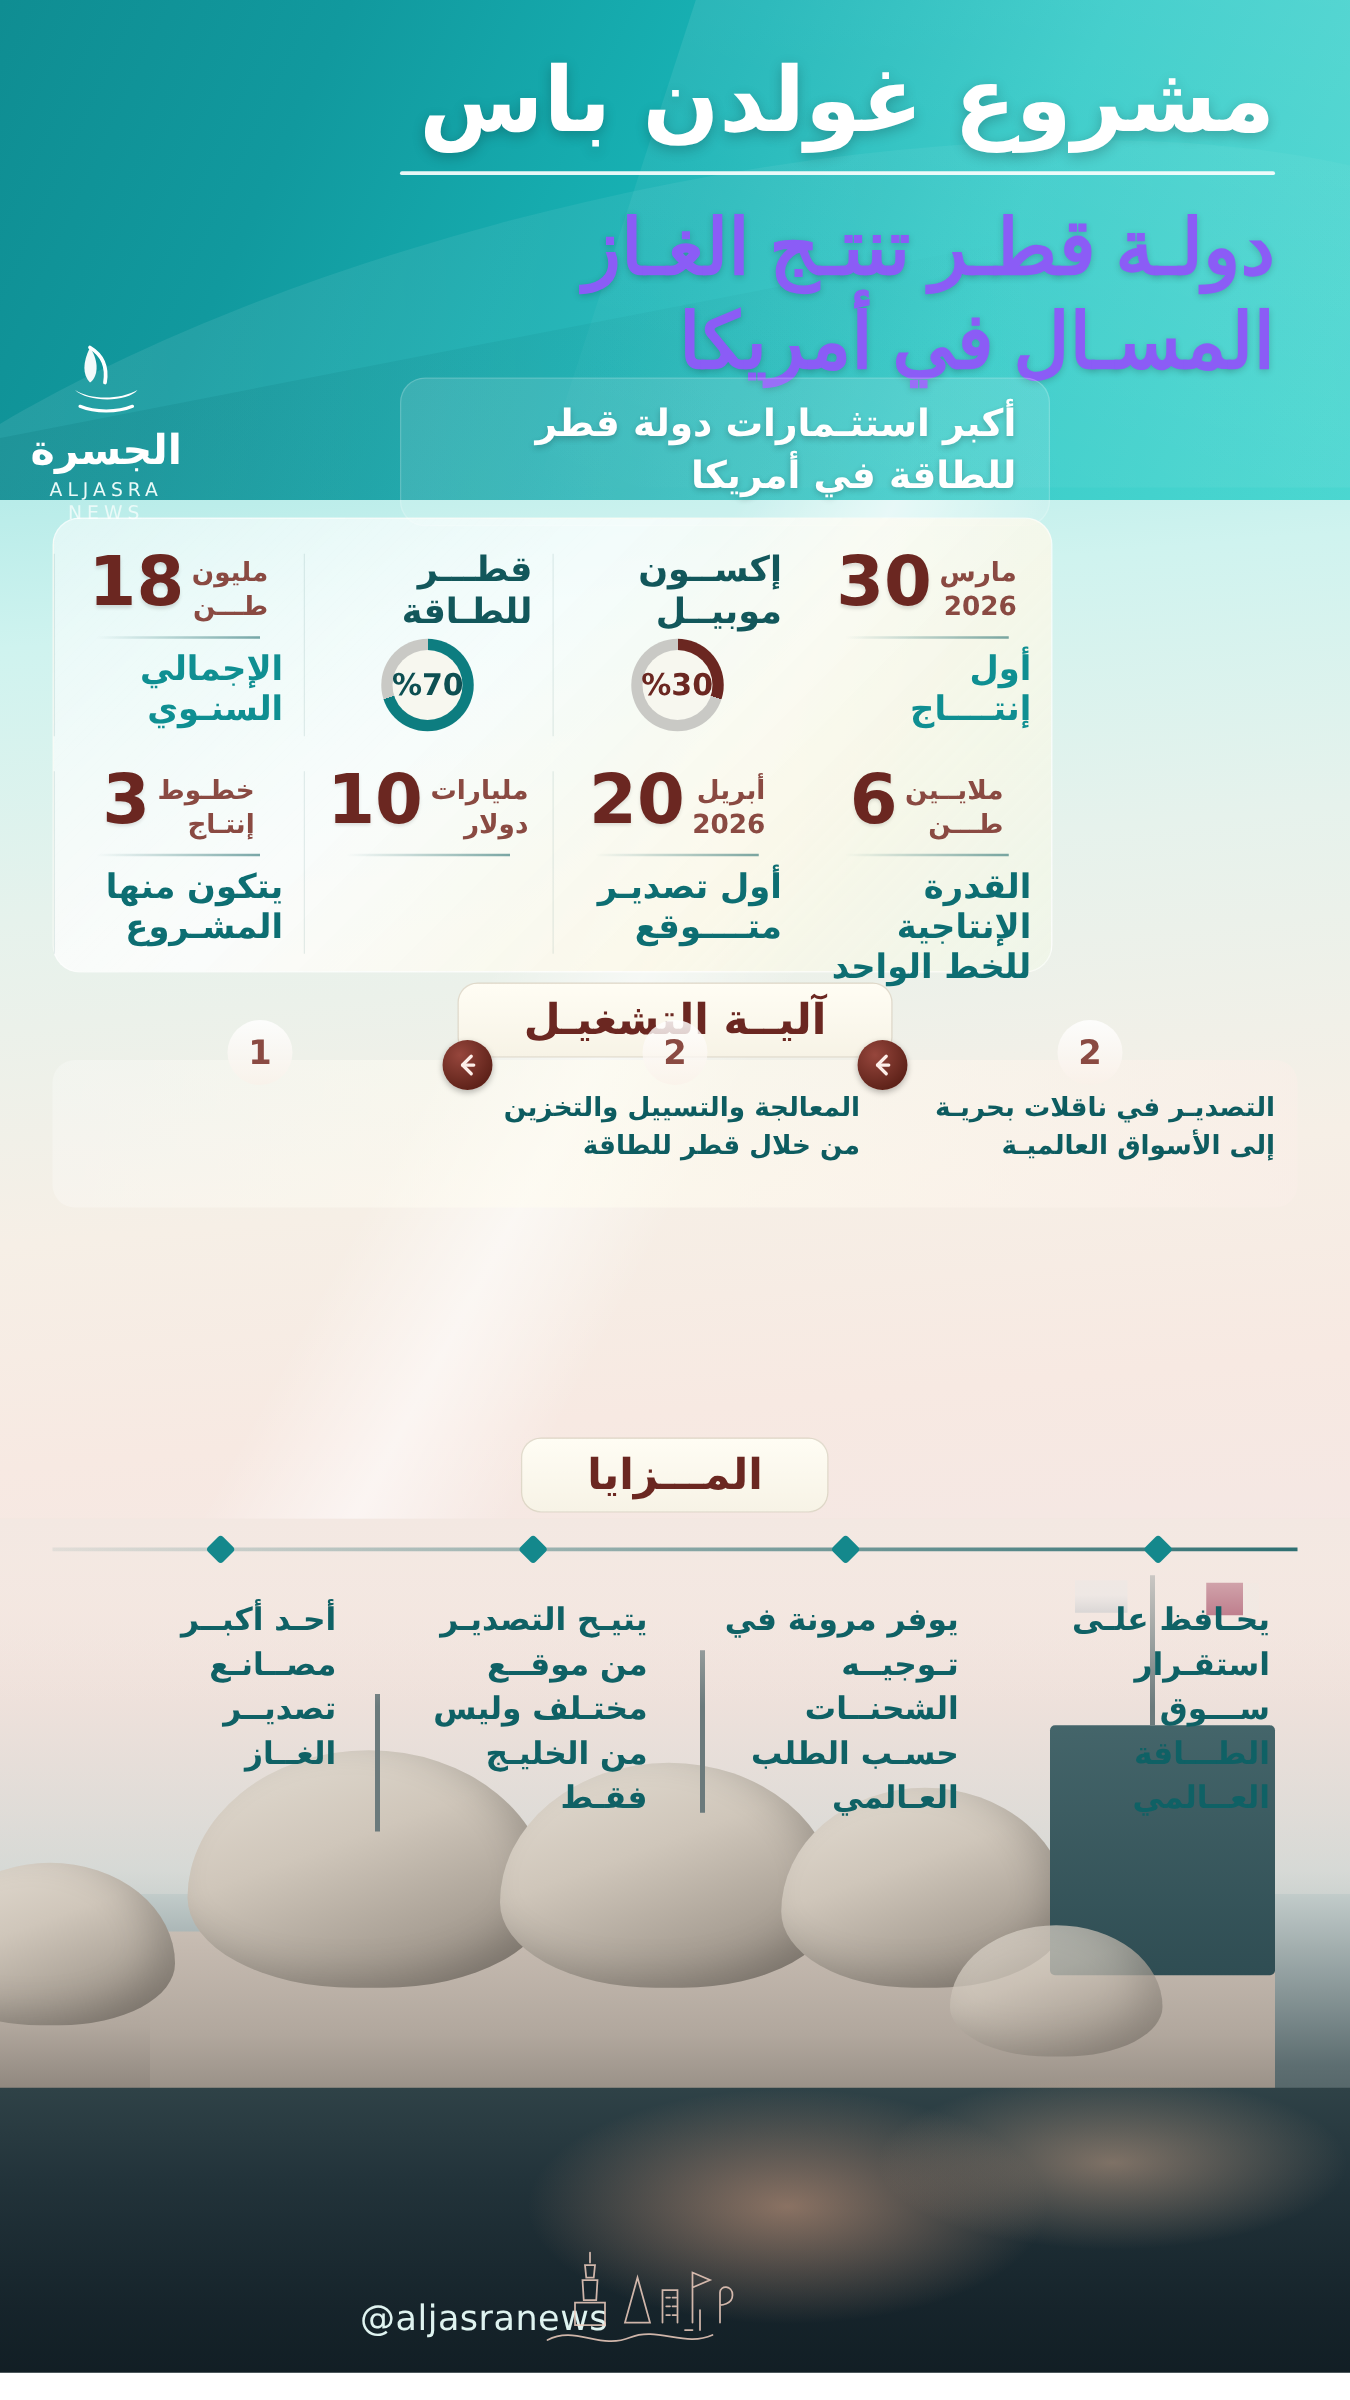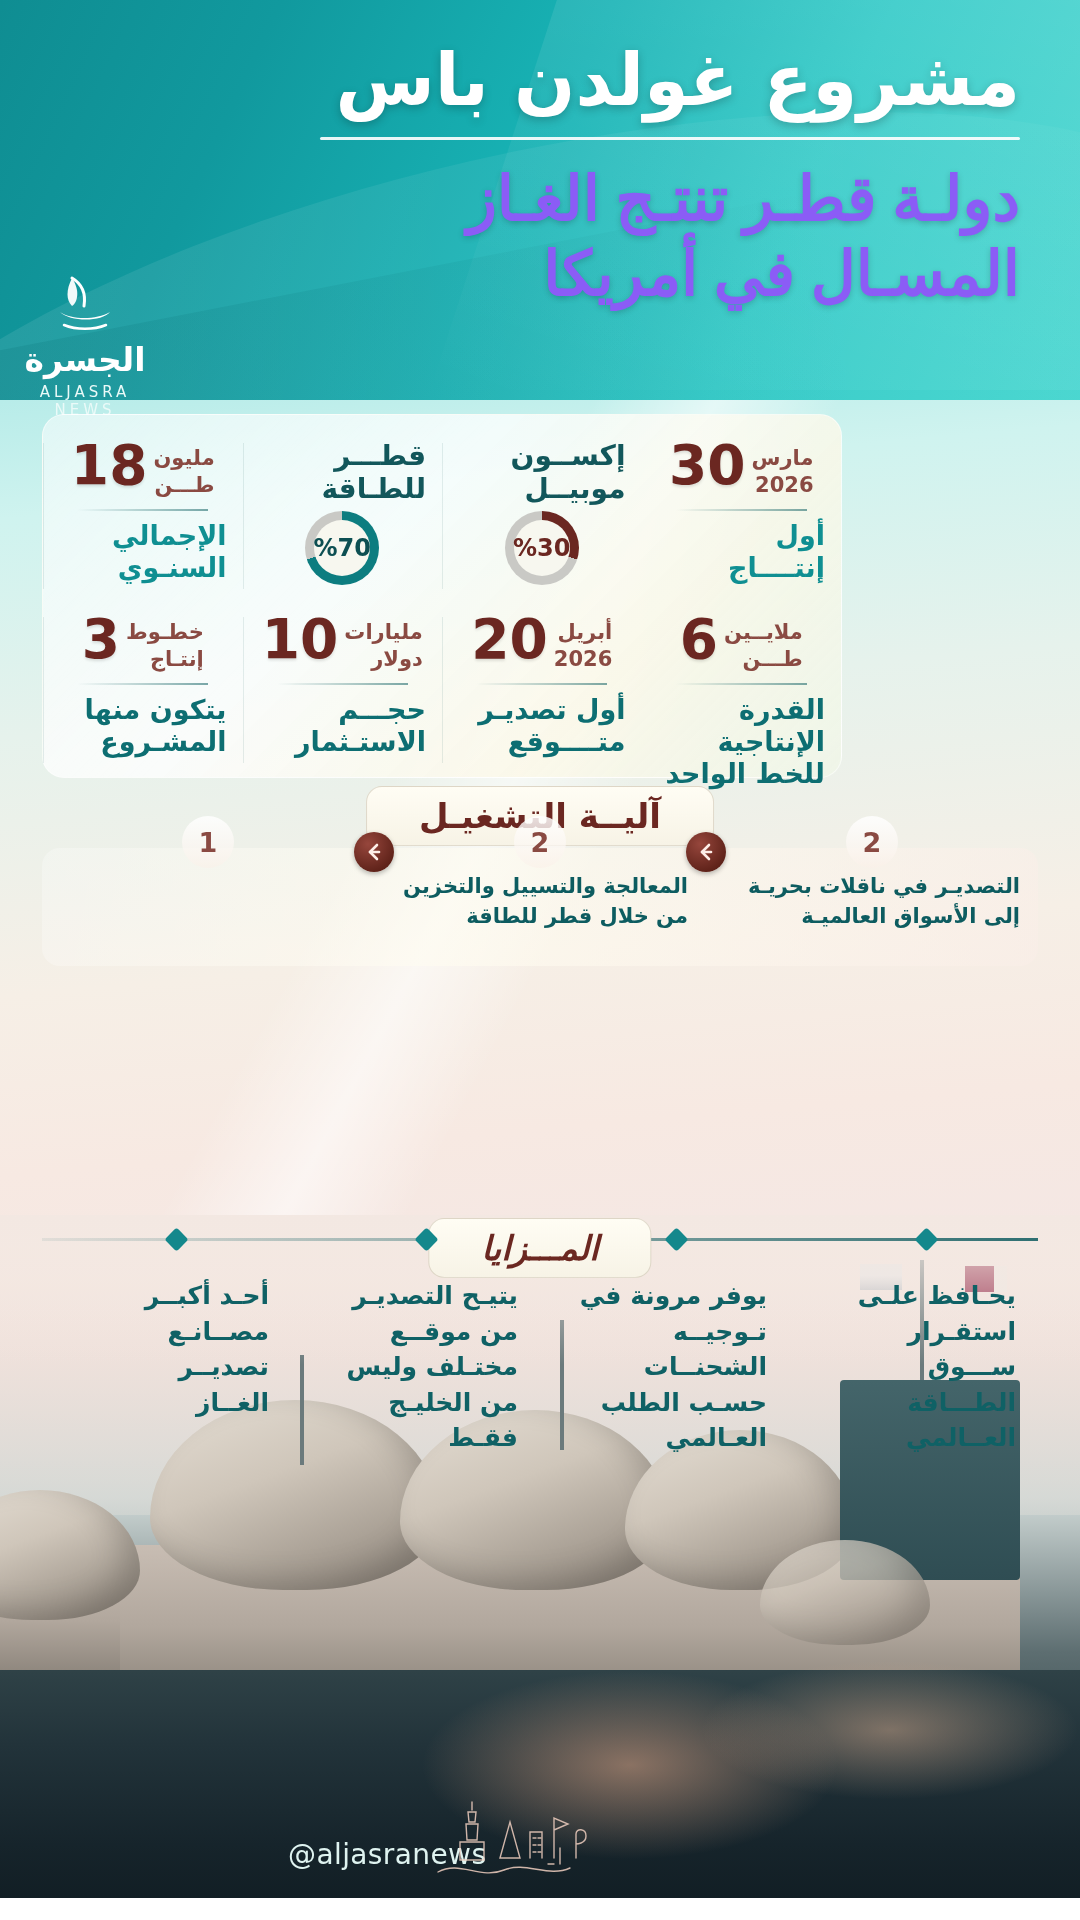--- a/index.html
+++ b/index.html
@@ -270,20 +270,24 @@
     <div class="photo-fade-top"></div>
   </div>
 
   <div class="title-wrap">
     <div class="title-main">مشروع غولدن باس</div>
     <div class="title-rule"></div>
     <div class="title-sub">دولـة قطـر تنتـج الغـاز</div>
     <div class="title-sub">المسـال في أمريكا</div>
   </div>
 
+  <div class="subtitle-card">
+    <div class="line">أكبر استثـمارات دولة قطر</div>
+    <div class="line">للطاقة في أمريكا</div>
+  </div>
 
   <div class="brand">
     <div class="brand-mark">
       <svg viewBox="0 0 66 62" width="66" height="62">
         <path d="M20 6 C30 12 34 22 32 34" stroke="#fff" stroke-width="3" fill="none" stroke-linecap="round"></path>
         <path d="M20 6 C14 18 14 28 20 34 C26 30 28 18 20 6 Z" fill="#fff" opacity="0.95"></path>
         <path d="M8 40 C20 48 44 48 58 40 C50 50 18 50 8 40 Z" fill="#fff"></path>
         <path d="M12 53 C24 58 42 58 54 53" stroke="#fff" stroke-width="2.5" fill="none" stroke-linecap="round"></path>
       </svg>
     </div>
@@ -385,24 +389,20 @@
 
       <div class="stat-cell">
         <div class="stat-head">
           <div class="stat-unit">
             <span>مليارات</span>
             <span>دولار</span>
           </div>
           <div class="stat-num">10</div>
         </div>
         <div class="stat-rule"></div>
-        <div class="stat-label teal-dark">
-          <span>حجـــم</span>
-          <span>الاستـثمار</span>
-        </div>
       </div>
 
       <div class="stat-cell">
         <div class="stat-head">
           <div class="stat-unit">
             <span>خطـوط</span>
             <span>إنتـاج</span>
           </div>
           <div class="stat-num">3</div>
         </div>
@@ -451,21 +451,21 @@
         <svg viewBox="0 0 20 20">
             <path d="M13 3 L6 10 L13 17" stroke="#fdeee8" stroke-width="2.6" fill="none" stroke-linecap="round" stroke-linejoin="round"></path>
             <path d="M6 10 L15 10" stroke="#fdeee8" stroke-width="2.6" stroke-linecap="round"></path>
           </svg>
       </div>
       <div class="mech-badge">1</div>
     </div>
 
   </div>
 
-  <div class="pill" style="top:1218px;font-style:italic;">
+  <div class="pill" style="top:1150px;">
     <div class="txt">المـــزايا</div>
   </div>
 
   <div class="adv-line"></div>
   <div class="adv-dot" style="left:168px;"></div>
   <div class="adv-dot" style="left:418px;"></div>
   <div class="adv-dot" style="left:668px;"></div>
   <div class="adv-dot" style="left:918px;"></div>
 
   <div class="adv-row">

